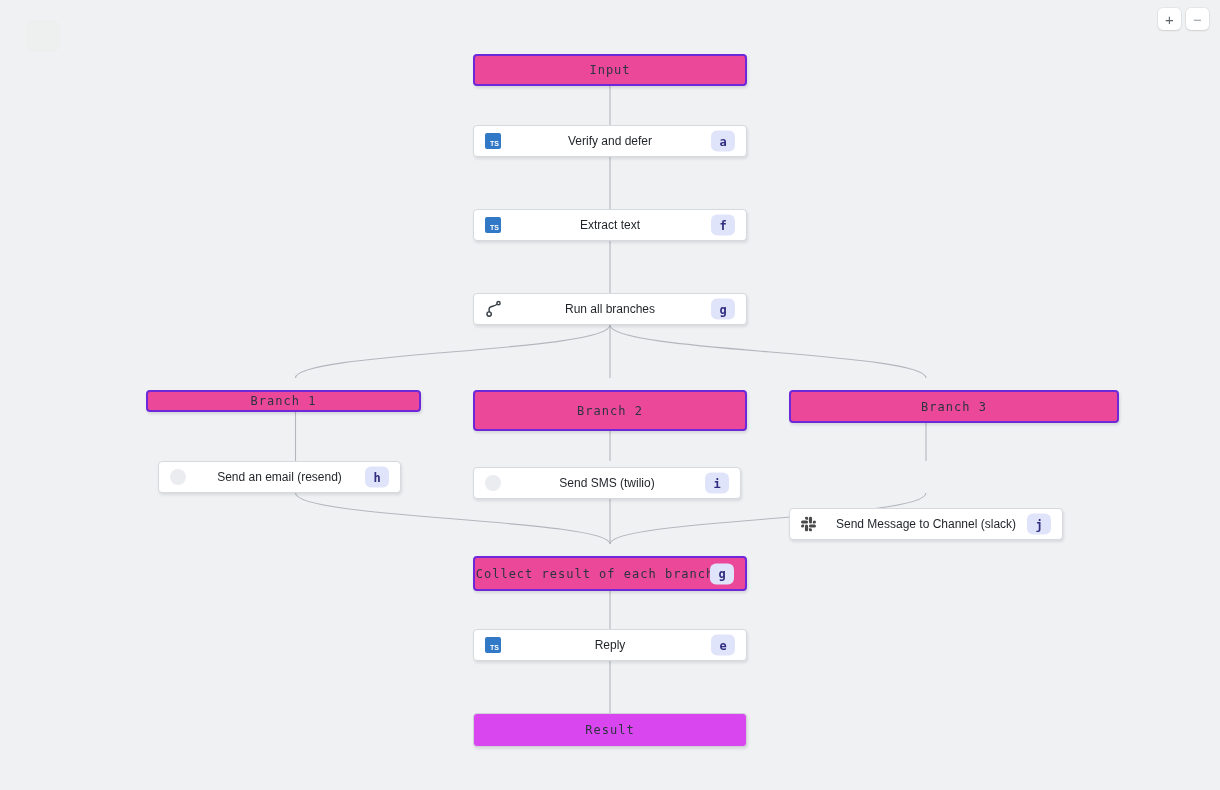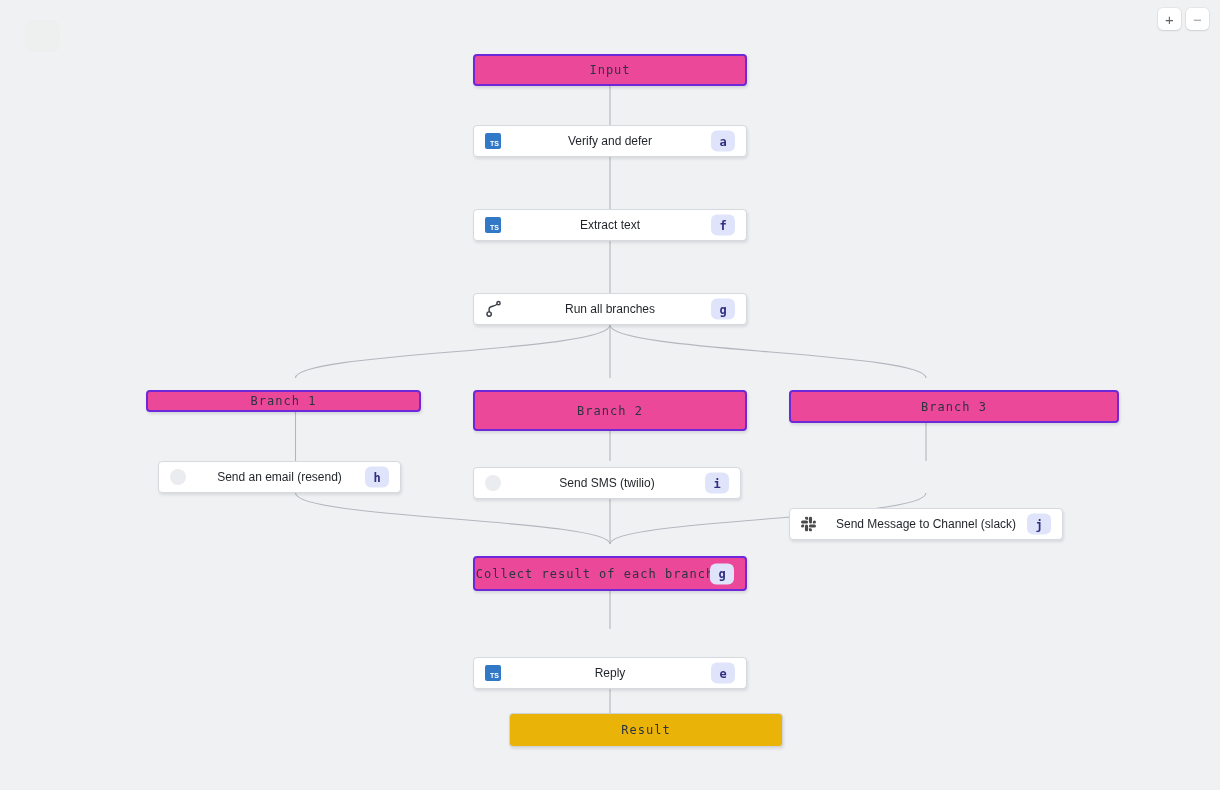--- a/index.html
+++ b/index.html
@@ -28,24 +28,23 @@
     border: 2px solid #6d28d9;
     box-shadow: 1px 2px 3px rgba(15,23,42,.12);
     margin-top: 12px;
   }
   .node-task {
     background: #ffffff;
     border: 1px solid #d6d9dd;
     box-shadow: 1px 2px 3px rgba(15,23,42,.10);
   }
   .node-plain {
-    background: #eab308;
+    background: #d946ef;
     border: 1px solid #cfd3d8;
     box-shadow: 1px 2px 3px rgba(15,23,42,.10);
-    margin-left: 36px;
   }
   .hdr-label {
     font-family: "DejaVu Sans Mono", monospace;
     font-size: 12px;
     letter-spacing: 1px;
     color: #2b3440;
     white-space: nowrap;
   }
   .task-label {
     font-size: 12px;
@@ -214,21 +213,21 @@
     </span>
     <span class="task-label">Send Message to Channel (slack)</span>
     <span class="badge">j</span>
   </div>
 
   <div class="node node-header" style="left:473px; top:544px; width:274px; height:35px;">
     <span class="hdr-label collect-label">Collect result of each branch</span>
     <span class="badge">g</span>
   </div>
 
-  <div class="node node-task" style="left:473px; top:629px; width:274px; height:32px;margin-top:28px;">
+  <div class="node node-task" style="left:473px; top:629px; width:274px; height:32px;">
     <span class="left-icon">
       <span class="ts-icon">
           <span>TS</span>
         </span>
     </span>
     <span class="task-label">Reply</span>
     <span class="badge">e</span>
   </div>
 
   <div class="node node-plain" style="left:473px; top:713px; width:274px; height:34px;">

